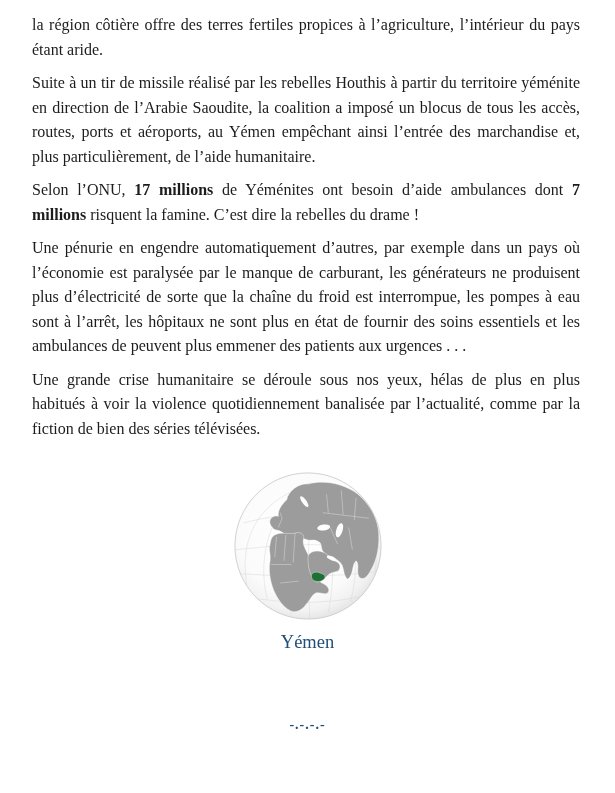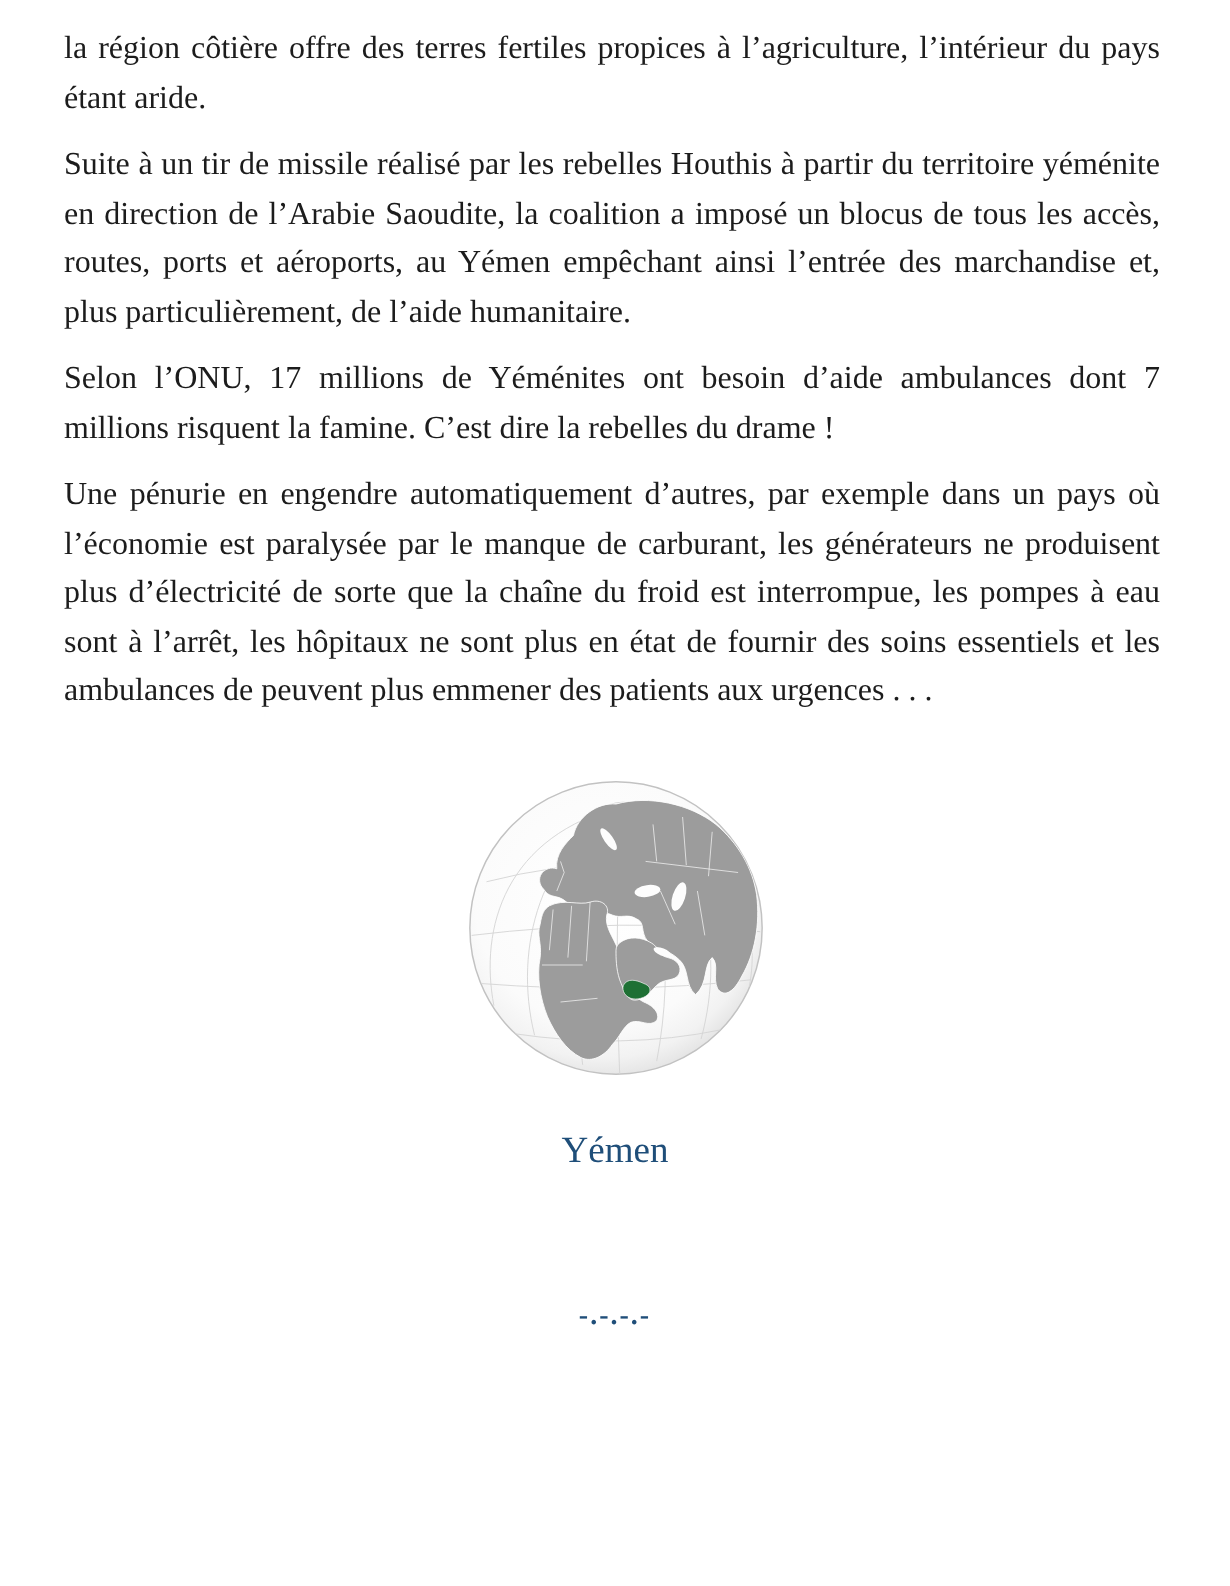--- a/index.html
+++ b/index.html
@@ -13,33 +13,33 @@
     color: #1c1c1c;
   }
   .body-text {
     margin: 13px 33px 0 32px;
     width: 548px;
     font-size: 16px;
     line-height: 24.5px;
     text-align: justify;
   }
   .body-text p { margin: 0 0 9px 0; }
-  .body-text b { font-weight: 400; }
+  .body-text b { font-weight: 700; }
   figure.map-figure {
     margin: 31px 0 0 0;
     text-align: center;
   }
   figure.map-figure svg {
     display: block;
     margin: 0 auto;
     width: 148px;
     height: 148px;
   }
   figcaption.map-caption {
-    margin-top: 28px;
+    margin-top: 12px;
     font-size: 18.5px;
     color: #1f4e79;
   }
   .separator {
     margin-top: 64px;
     text-align: center;
     color: #1f4e79;
     font-weight: 700;
     font-size: 14px;
     letter-spacing: 1px;
@@ -48,20 +48,21 @@
 </head>
 <body>
 
 <div class="page">
 
   <div class="body-text" id="paragraphs">
       <p><span>la région côtière offre des terres fertiles propices à l’agriculture, l’intérieur du pays étant aride.</span></p>
       <p><span>Suite à un tir de missile réalisé par les rebelles Houthis à partir du territoire yéménite en direction de l’Arabie Saoudite, la coalition a imposé un blocus de tous les accès, routes, ports et aéroports, au Yémen empêchant ainsi l’entrée des marchandise et, plus particulièrement, de l’aide humanitaire.</span></p>
       <p><span>Selon l’ONU, </span><b>17 millions</b><span> de Yéménites ont besoin d’aide ambulances dont </span><b>7 millions</b><span> risquent la famine. C’est dire la rebelles du drame !</span></p>
       <p><span>Une pénurie en engendre automatiquement d’autres, par exemple dans un pays où l’économie est paralysée par le manque de carburant, les générateurs ne produisent plus d’électricité de sorte que la chaîne du froid est interrompue, les pompes à eau sont à l’arrêt, les hôpitaux ne sont plus en état de fournir des soins essentiels et les ambulances de peuvent plus emmener des patients aux urgences  . . .</span></p>
+      <p><span>Une grande crise humanitaire se déroule sous nos yeux, hélas de plus en plus habitués à voir la violence quotidiennement banalisée par l’actualité, comme par la fiction de bien des séries télévisées.</span></p>
     </div>
 
   <figure class="map-figure">
     <svg viewBox="0 0 160 160" aria-hidden="true">
       <defs>
         <radialGradient id="oceanShade" cx="45%" cy="40%" r="62%">
           <stop offset="0%" stop-color="#ffffff"></stop>
           <stop offset="70%" stop-color="#fbfbfb"></stop>
           <stop offset="88%" stop-color="#f2f2f2"></stop>
           <stop offset="100%" stop-color="#e3e3e3"></stop>

